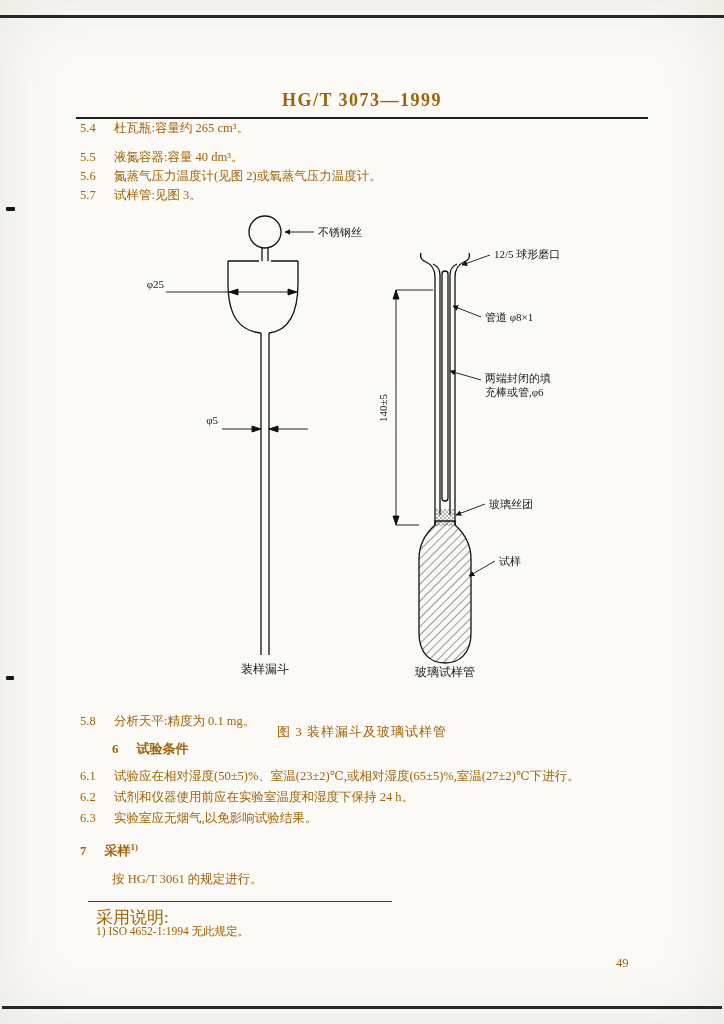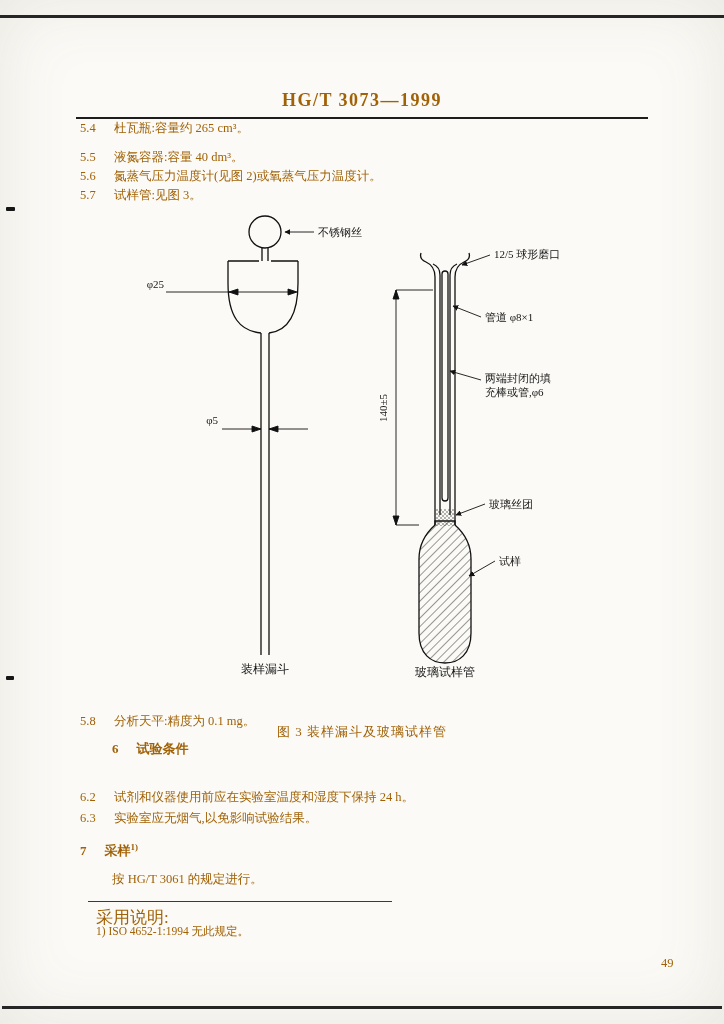--- a/index.html
+++ b/index.html
@@ -40,21 +40,21 @@
   .figure { position:absolute; left:128px; top:205px; width:464px; height:480px; }
   .fig-caption {
     position:absolute; top:695px; left:0; width:100%;
     text-align:center; font-size:13px; letter-spacing:1px;margin-top:28px;
   }
 
   .footnote-rule { position:absolute; top:901px; left:88px; width:304px; height:1px; background:#3a3a3a; }
   .footnote-title { position:absolute; top:906px; left:96px; font-size:17px; }
   .footnote-note  { position:absolute; top:924px; left:96px; font-size:11.5px; }
 
-  .page-number { position:absolute; top:956px; left:616px; font-size:12.5px;margin-left:45px; }
+  .page-number { position:absolute; top:956px; left:616px; font-size:12.5px; }
 
   .ann  { font-size:11px; fill:#161616; font-family:"Liberation Serif","DejaVu Serif",serif; }
   .part { font-size:12px; fill:#161616; font-family:"Liberation Serif","DejaVu Serif",serif; }
 </style>
 </head>
 <body>
 
 <div class="page">
 
   <div class="scan-line line-top"></div>
@@ -160,20 +160,23 @@
   <div class="fig-caption">图 3  装样漏斗及玻璃试样管</div>
 
   <div class="row r58">
     <span class="num">5.8</span><span>分析天平:精度为 0.1 mg。</span>
   </div>
 
   <div class="sec-head sec6">
     <span class="num">6</span><span>试验条件</span>
   </div>
 
+  <div class="row r61">
+    <span class="num">6.1</span><span>试验应在相对湿度(50±5)%、室温(23±2)℃,或相对湿度(65±5)%,室温(27±2)℃下进行。</span>
+  </div>
   <div class="row r62">
     <span class="num">6.2</span><span>试剂和仪器使用前应在实验室温度和湿度下保持 24 h。</span>
   </div>
   <div class="row r63">
     <span class="num">6.3</span><span>实验室应无烟气,以免影响试验结果。</span>
   </div>
 
   <div class="sec-head sec7">
     <span class="num">7</span><span>采样</span><sup>1)</sup>
   </div>

